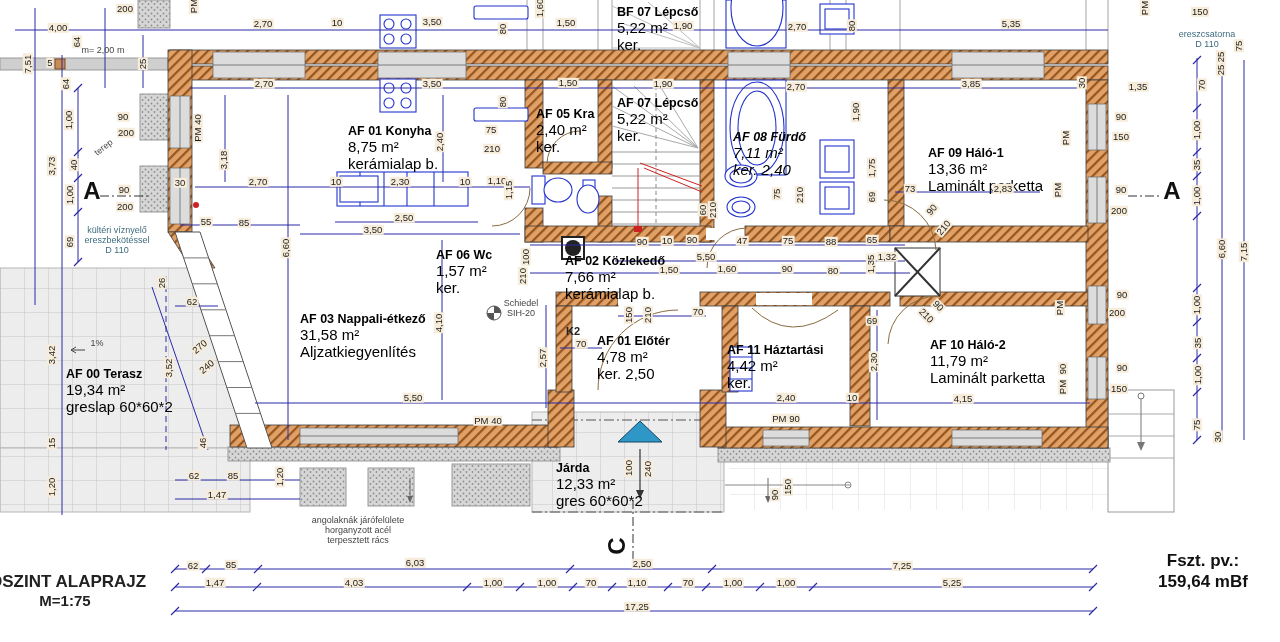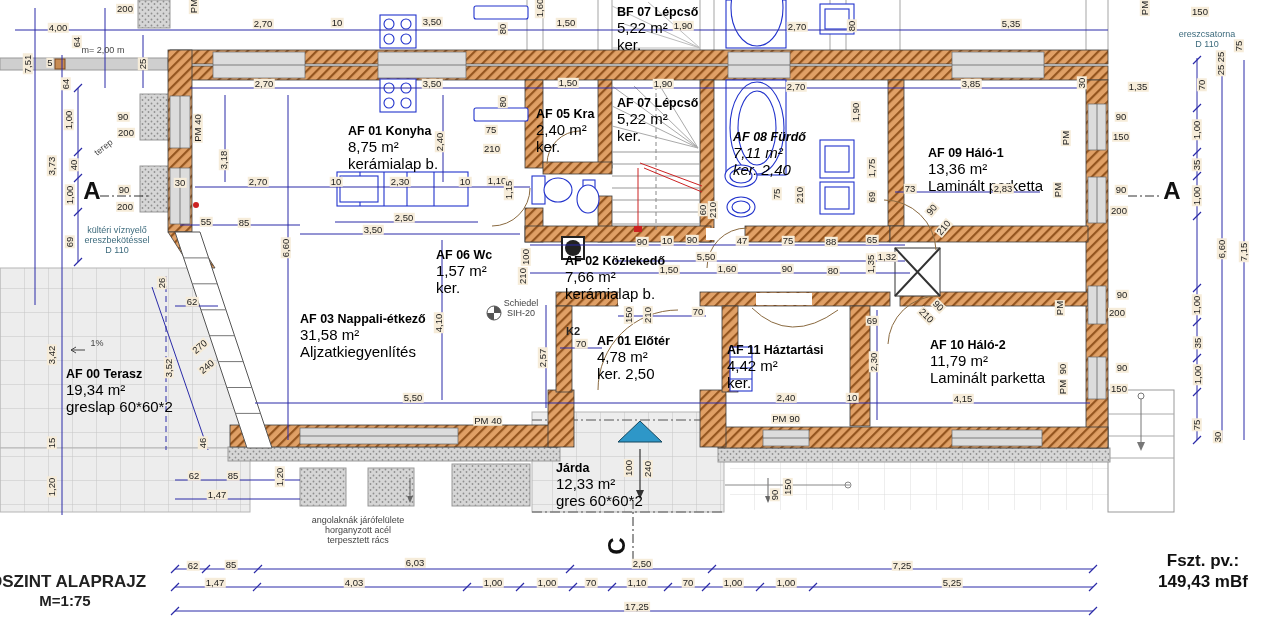--- a/index.html
+++ b/index.html
@@ -512,16 +512,16 @@
       <span class="lbl m" style="left: 617px; top: 546px; transform: translate(-50%, -50%) rotate(-90deg);">C</span>
     </div>
 
 <div class="titleblock">
   <div class="t1">DSZINT ALAPRAJZ</div>
   <div class="t2">M=1:75</div>
 </div>
 
 <div class="levelblock">
   <div>Fszt. pv.:</div>
-  <div>149,43 mBf</div>
+  <div>159,64 mBf</div>
 </div>
 
 </div>
 
 </body></html>

